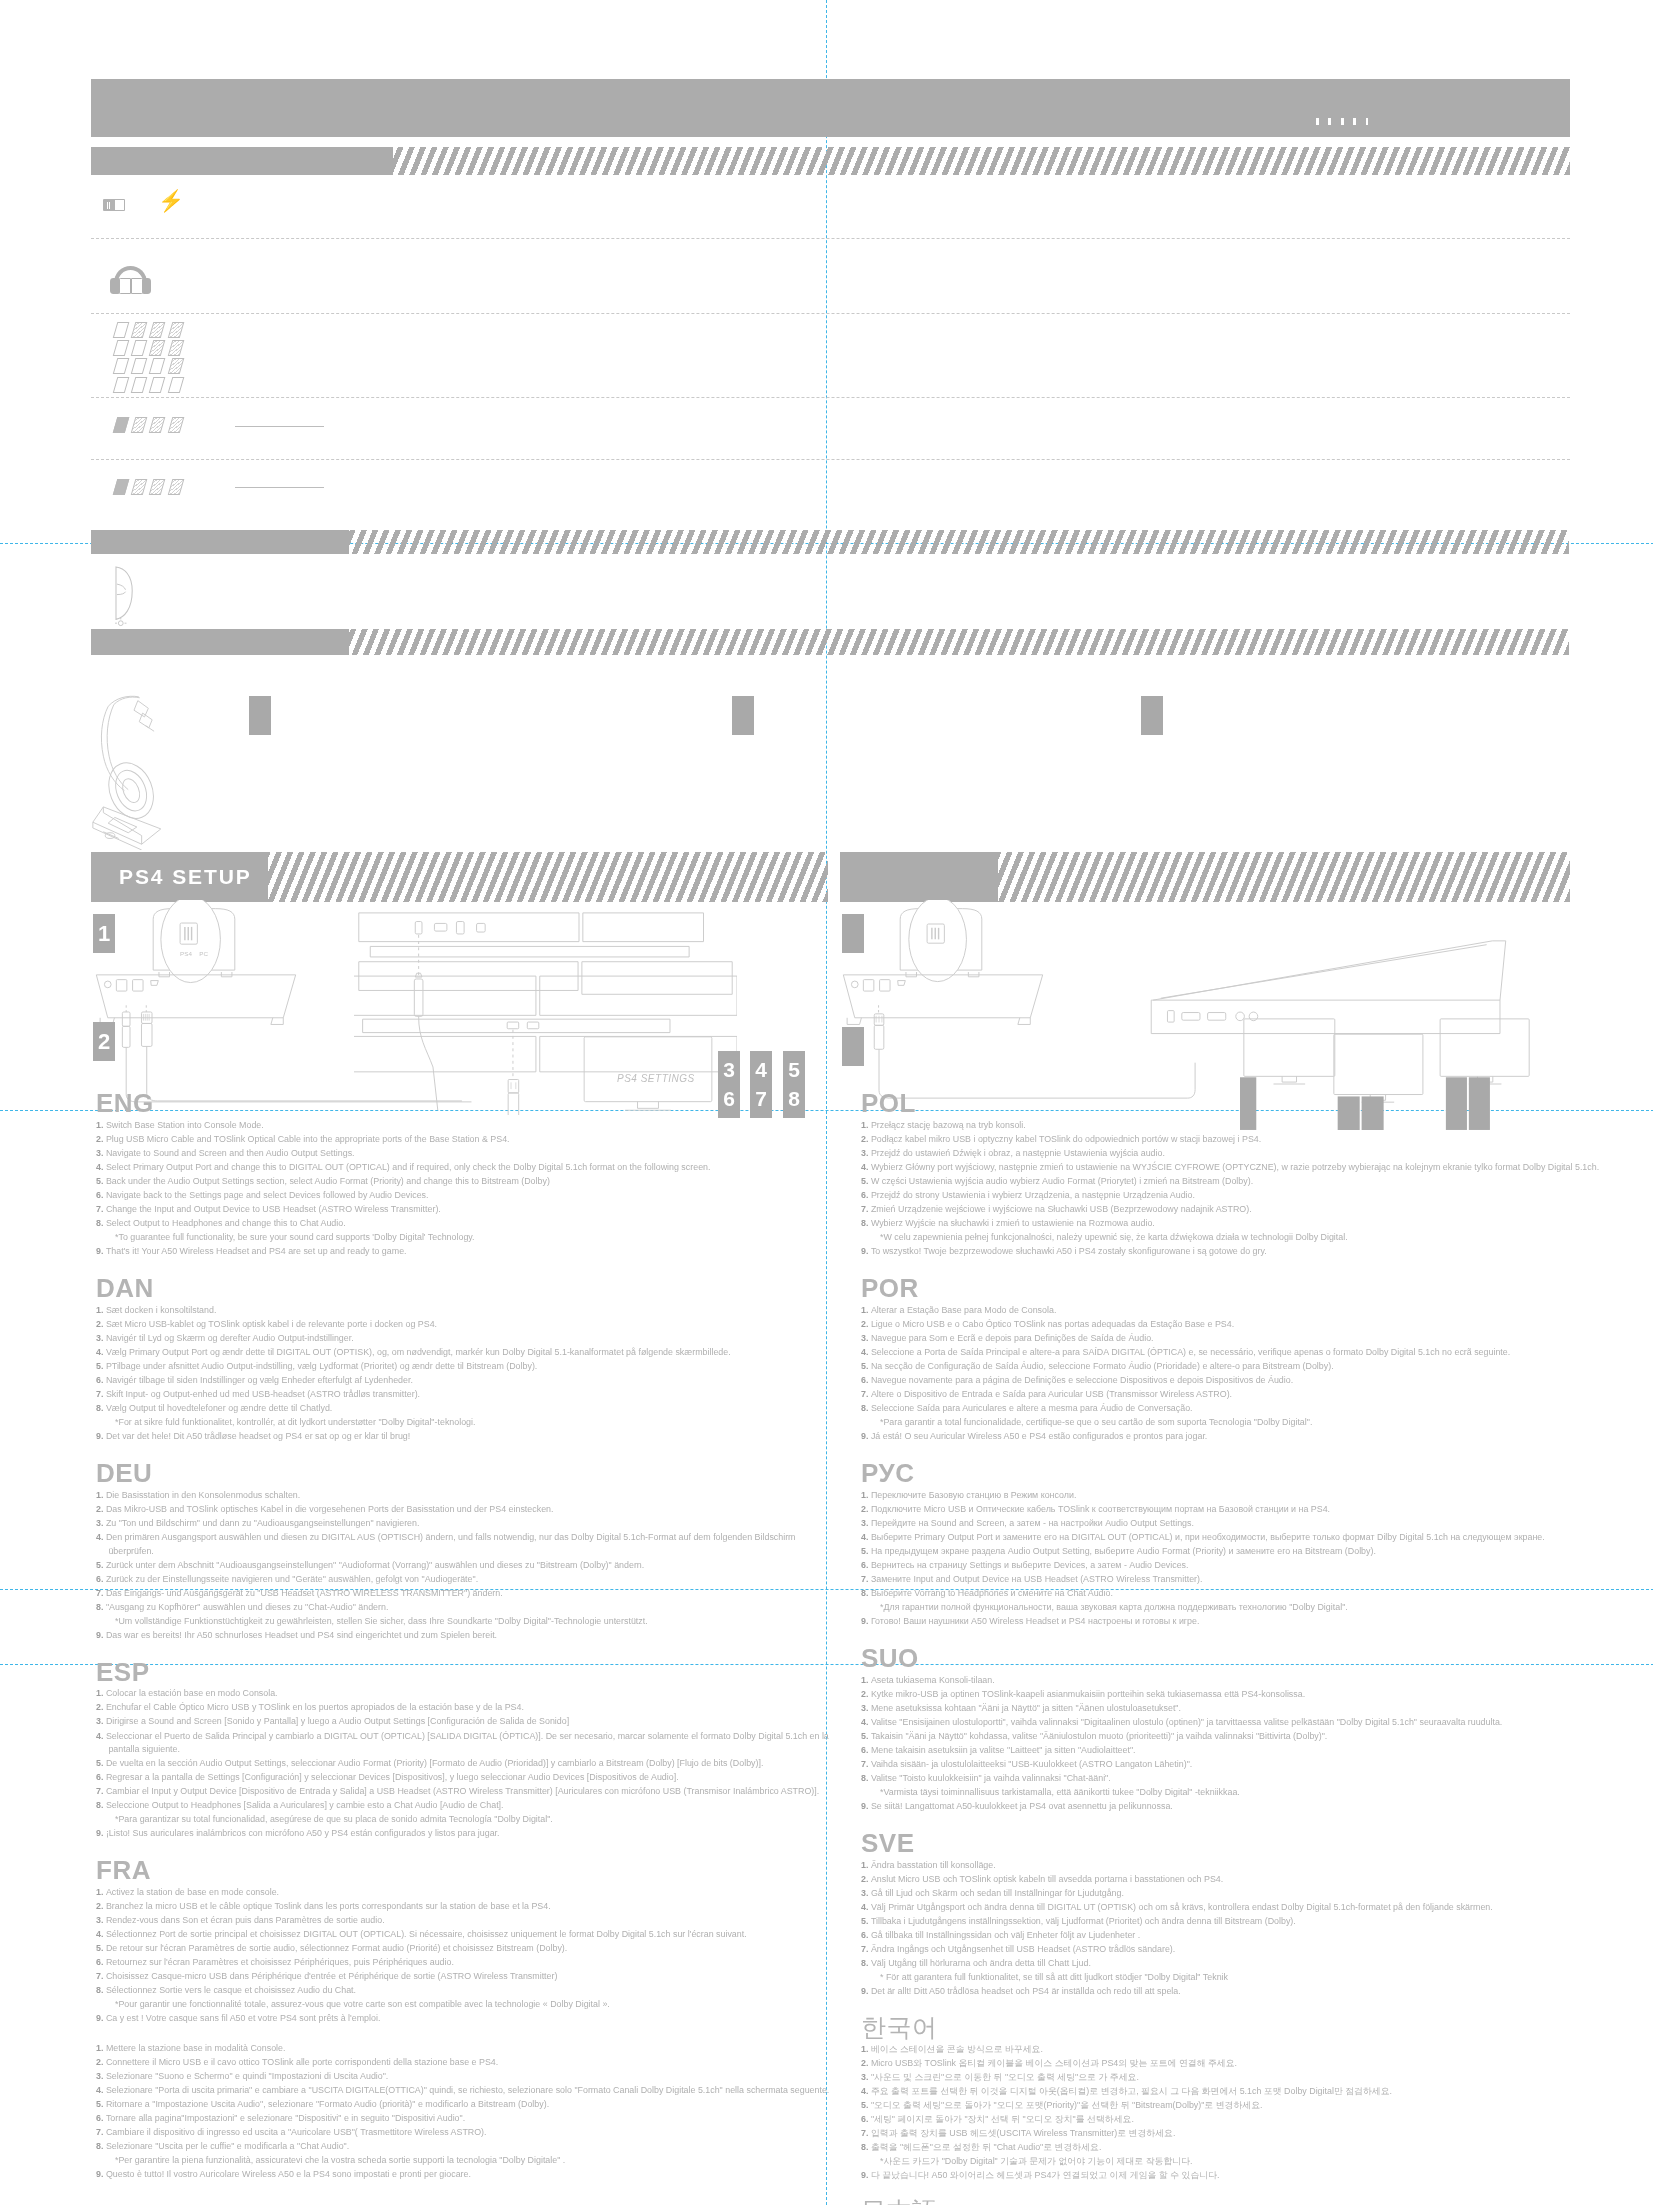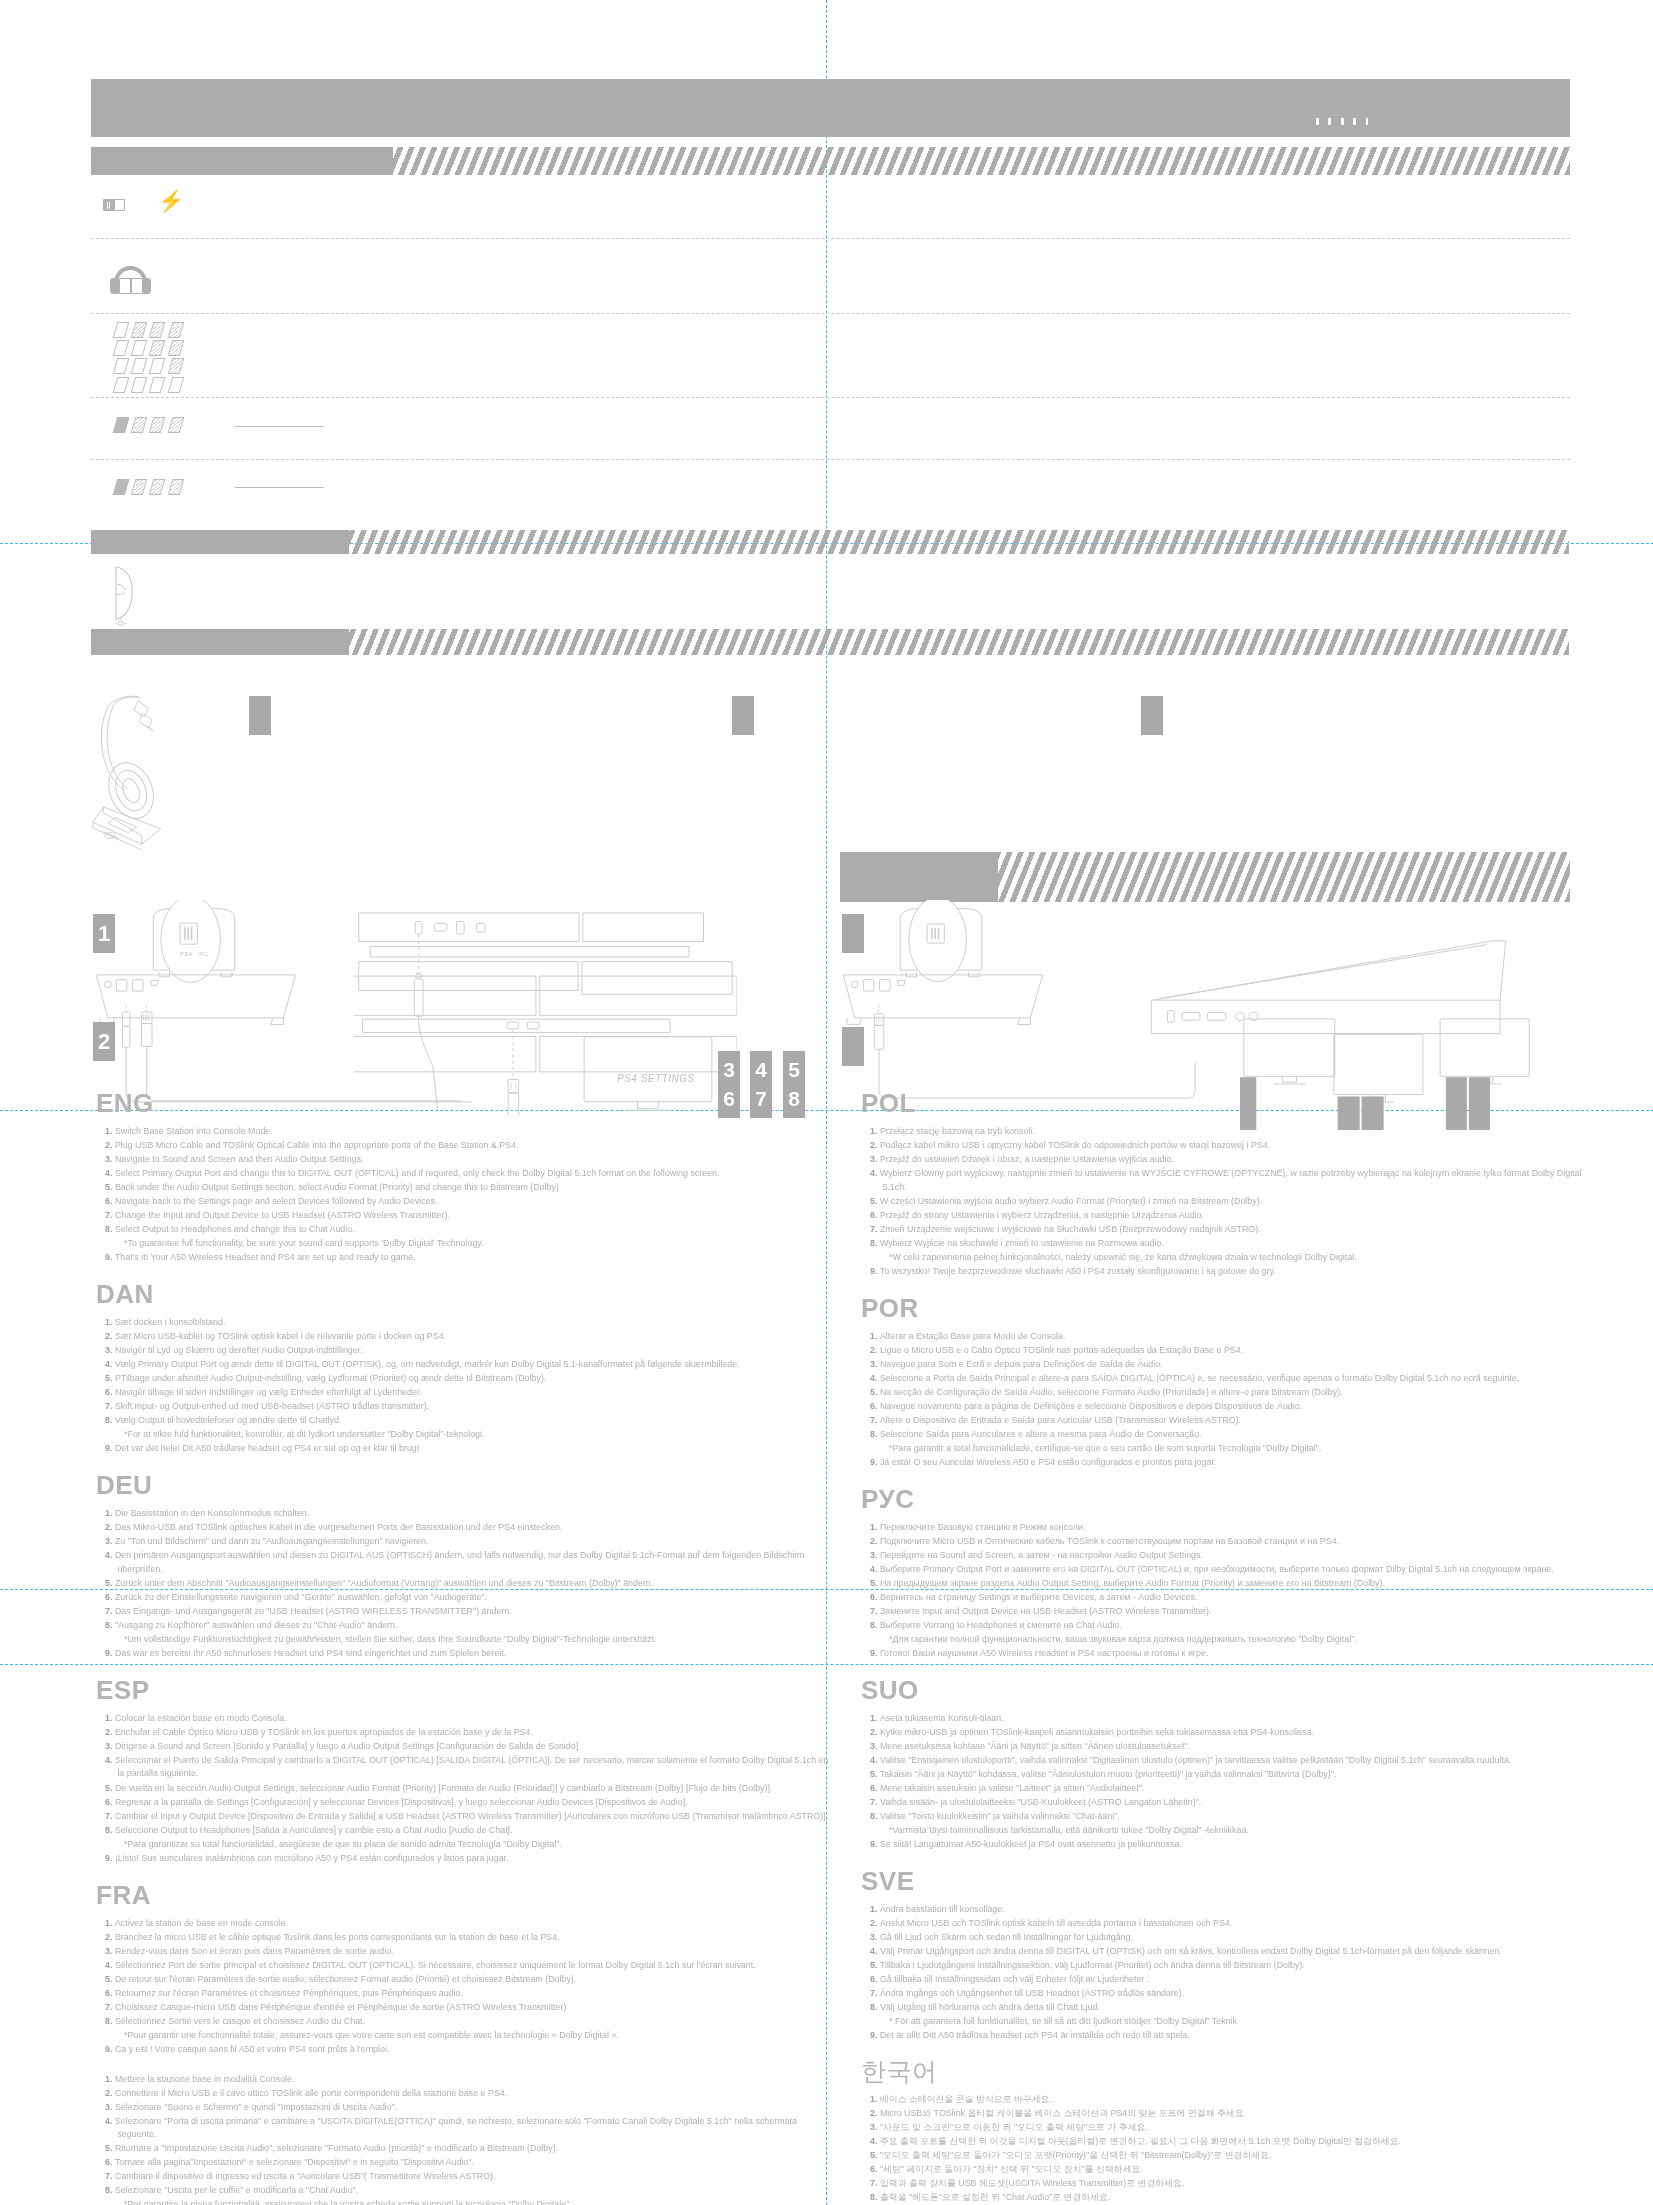--- a/index.html
+++ b/index.html
@@ -161,21 +161,21 @@
     font-size:26px;
     font-weight:bold;
     color:#b4b4b4;
     letter-spacing:0.5px;
     line-height:1.0;
     margin:0 0 2.9px 0;
     font-family:"Liberation Sans", sans-serif;
   }
   .lang-head.cjk{ font-weight:normal; font-size:25px; }
   ol.steps{
-    margin:9px; padding:0; list-style:none;
+    margin:0; padding:0; list-style:none;
   }
   ol.steps li{
     font-size:8.9px;
     line-height:1.52;
     color:#b0b0b0;
     margin:0 0 0.5px 0;
     padding-left:12.4px;
     text-indent:-12.4px;
     font-family:"Liberation Sans", sans-serif;
   }
@@ -317,20 +317,25 @@
         <path d="M30 240 L150 286 L110 318 L8 272 Z"></path>
         <path d="M30 240 L30 252 L110 300 L110 318"></path>
         <path d="M8 272 L8 284 L110 330"></path>
         <path d="M54 262 L100 282 L82 294 L40 274 Z"></path>
         <path d="M30 292 L62 306"></path>
         <ellipse cx="44" cy="300" rx="10" ry="6"></ellipse>
       </g>
     </svg>
   </div>
 
+  <div class="banner" style="left:91px; top:852px; width:737px; height:50px;">
+    <div class="solid" style="width:177px;"></div>
+    <div class="hatch" style="left:177px; width:560px;"></div>
+    <div class="btitle">PS4 SETUP</div>
+  </div>
 
   <div class="banner" style="left:840px; top:852px; width:730px; height:50px;">
     <div class="solid" style="width:158px;"></div>
     <div class="hatch" style="left:158px; width:572px;"></div>
   </div>
 
   <div class="chip sq" style="left:93px; top:914px;">1</div>
 
   <div class="art" style="left:134px; top:900px;">
     <svg width="144" height="96" viewBox="0 0 300 200">

